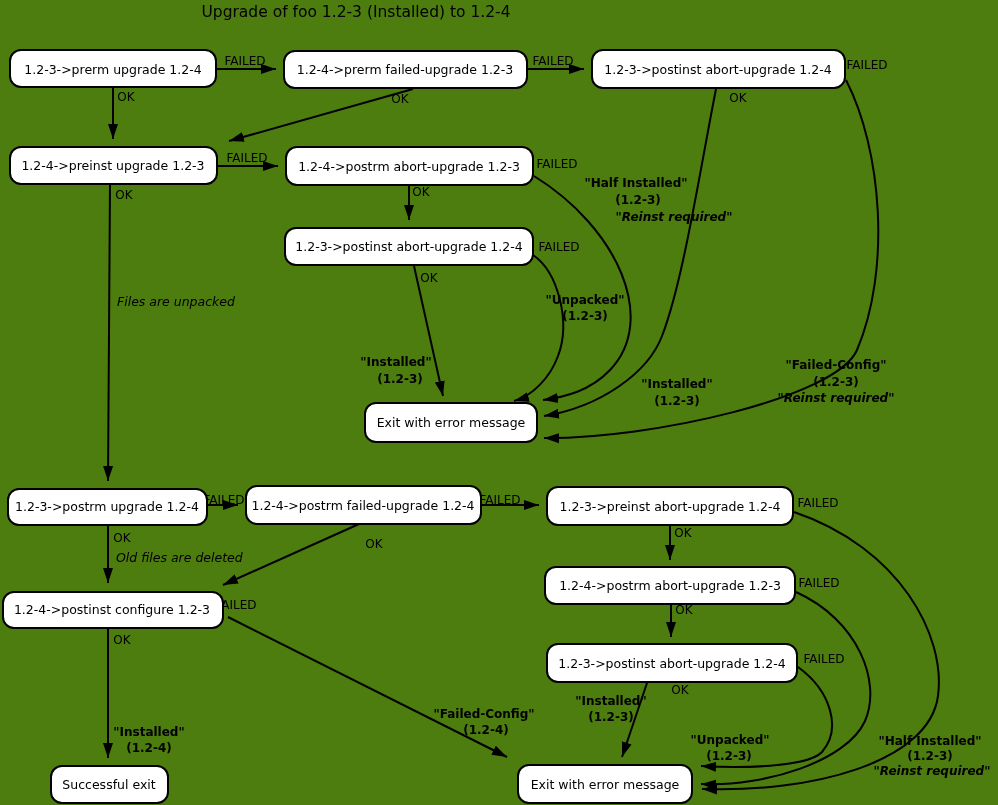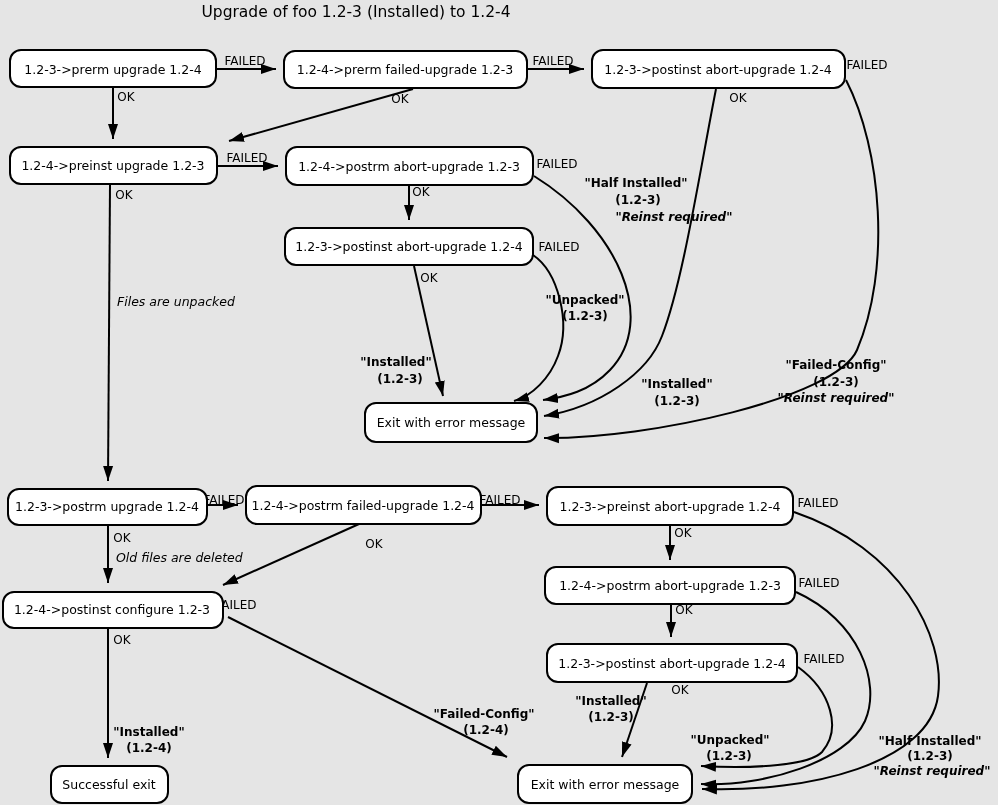--- a/index.html
+++ b/index.html
@@ -7,21 +7,21 @@
     padding: 0;
     background: #ffffff;
     width: 998px;
     height: 805px;
     overflow: hidden;
   }
   #diagram-wrap {
     position: relative;
     width: 998px;
     height: 805px;
-    background: #e5e5e5;
+    background: #4d7c0f;
   }
   svg {
     display: block;
     font-family: "DejaVu Sans", "Liberation Sans", sans-serif;
   }
   .title {
     font-size: 15.5px;
     fill: #000000;
     text-anchor: middle;
   }

